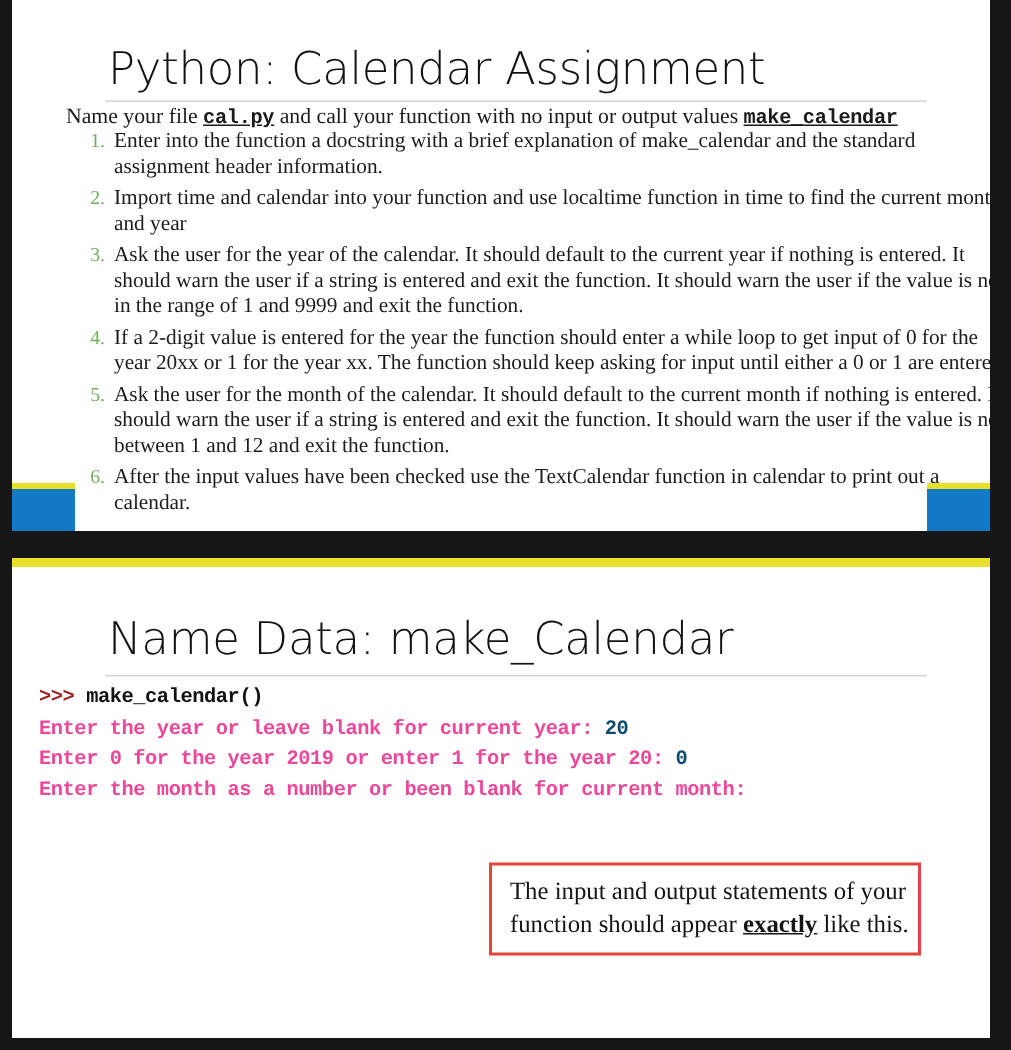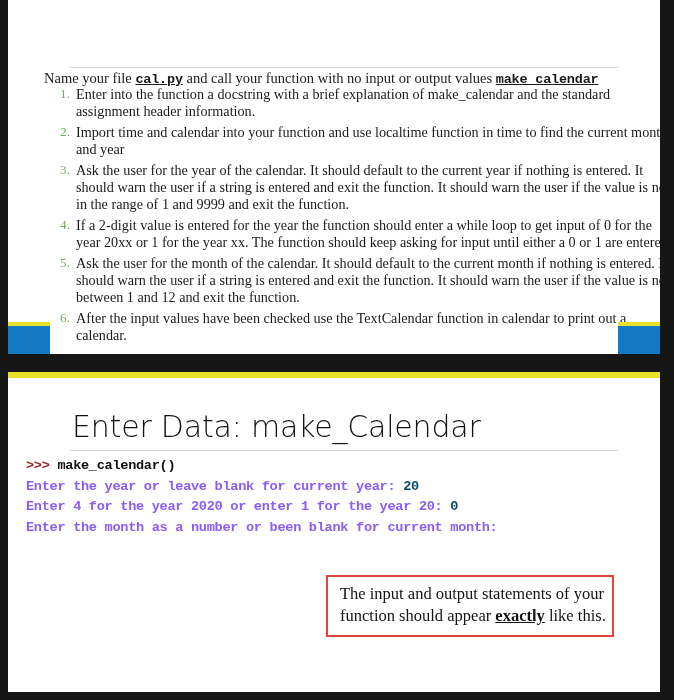--- a/index.html
+++ b/index.html
@@ -158,21 +158,21 @@
     width: 628px;
     font-family: "Liberation Mono", monospace;
     font-size: 13.6px;
     font-weight: bold;
     line-height: 20.5px;
     letter-spacing: -0.3px;
     white-space: pre;
   }
   .c-prompt { color: #9c2222; }
   .c-code   { color: #111111; }
-  .c-ask    { color: #8b5cf6; }
+  .c-ask    { color: #ec4899; }
   .c-input  { color: #0c4a6e; }
 
   .calblock {
     position: absolute;
     left: 26px;
     top: 176px;
     font-family: "Liberation Mono", monospace;
     font-size: 13.6px;
     font-weight: bold;
     line-height: 20.5px;
@@ -217,20 +217,21 @@
     background: #161616;
   }
 </style>
 </head>
 <body>
 
 <div class="deck">
 
   <div class="slide1">
 
+    <div class="slide-title title1">Python:  Calendar Assignment</div>
     <div class="title-rule rule1"></div>
 
     <div class="nameline">
       <span>Name your file </span><span class="mono-b">cal.py</span><span> and call your function with no input or output values </span><span class="mono-b">make_calendar</span>
     </div>
 
     <ol class="steps">
       <li>Enter into the function a docstring with a brief explanation of make_calendar and the standard assignment header information.</li>
       <li>Import time and calendar into your function and use localtime function in time to find the current month and year</li>
       <li>Ask the user for the year of the calendar. It should default to the current year if nothing is entered. It should warn the user if a string is entered and exit the function. It should warn the user if the value is not in the range of 1 and 9999 and exit the function.</li>
@@ -241,26 +242,26 @@
 
     <div class="deco deco-left"></div>
     <div class="deco deco-right"></div>
   </div>
 
   <div class="gap"></div>
   <div class="yellowbar"></div>
 
   <div class="slide2">
 
-    <div class="slide-title title2">Enter Data: make_Calendar</div>
+    <div class="slide-title title2">Name Data: make_Calendar</div>
     <div class="title-rule rule2"></div>
 
     <div class="console"><span class="c-prompt">&gt;&gt;&gt; </span><span class="c-code">make_calendar()</span>
 <span class="c-ask">Enter the year or leave blank for current year: </span><span class="c-input">20</span>
-<span class="c-ask">Enter 4 for the year 2020 or enter 1 for the year 20: </span><span class="c-input">0</span>
+<span class="c-ask">Enter 0 for the year 2019 or enter 1 for the year 20: </span><span class="c-input">0</span>
 <span class="c-ask">Enter the month as a number or been blank for current month:</span><span class="c-input"></span></div>
 
 
     <div class="callout"><span>The input and output statements of your function should appear </span><b>exactly</b><span> like this.</span></div>
   </div>
 
   <div class="edge-left"></div>
   <div class="edge-right"></div>
   <div class="bottom-strip"></div>
 </div>

